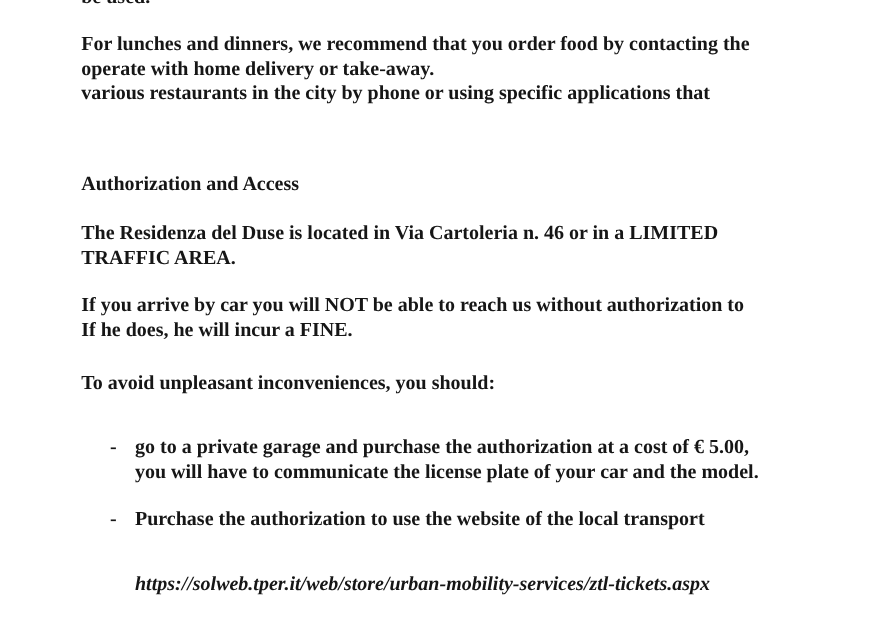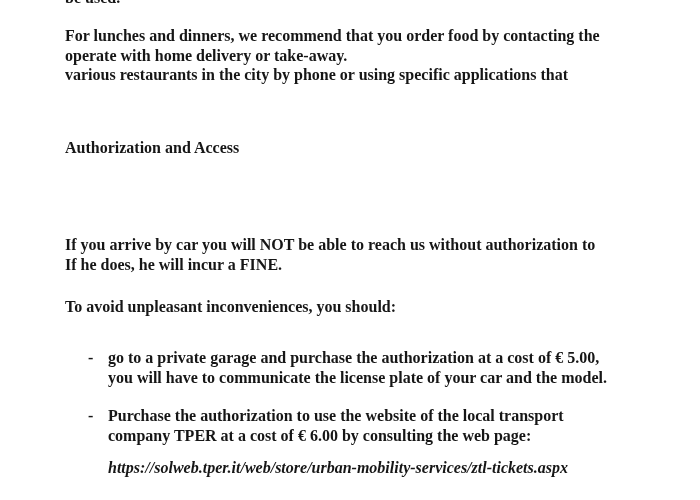--- a/index.html
+++ b/index.html
@@ -72,20 +72,24 @@
   <div class="block para-lunches">
     <div class="tline">For lunches and dinners, we recommend that you order food by contacting the</div>
     <div class="tline">operate with home delivery or take-away.</div>
     <div class="tline">various restaurants in the city by phone or using specific applications that</div>
   </div>
 
   <div class="block heading">
     <div class="tline">Authorization and Access</div>
   </div>
 
+  <div class="block para-location">
+    <div class="tline">The Residenza del Duse is located in Via Cartoleria n. 46 or in a LIMITED</div>
+    <div class="tline">TRAFFIC AREA.</div>
+  </div>
 
   <div class="block para-arrive">
     <div class="tline">If you arrive by car you will NOT be able to reach us without authorization to</div>
     <div class="tline">If he does, he will incur a FINE.</div>
   </div>
 
   <div class="block para-avoid">
     <div class="tline">To avoid unpleasant inconveniences, you should:</div>
   </div>
 
@@ -94,19 +98,18 @@
     <div class="btext">
       <div class="tline">go to a private garage and purchase the authorization at a cost of € 5.00,</div>
       <div class="tline">you will have to communicate the license plate of your car and the model.</div>
     </div>
   </div>
 
   <div class="bullet bullet-2">
     <span class="marker">-</span>
     <div class="btext">
       <div class="tline">Purchase the authorization to use the website of the local transport</div>
-      <div class="tline">company TPER at a cost of € 6.00 by consulting the web page:</div>
     </div>
   </div>
 
   <div class="url-block">https://solweb.tper.it/web/store/urban-mobility-services/ztl-tickets.aspx</div>
 
 </div>
 
 </body></html>

